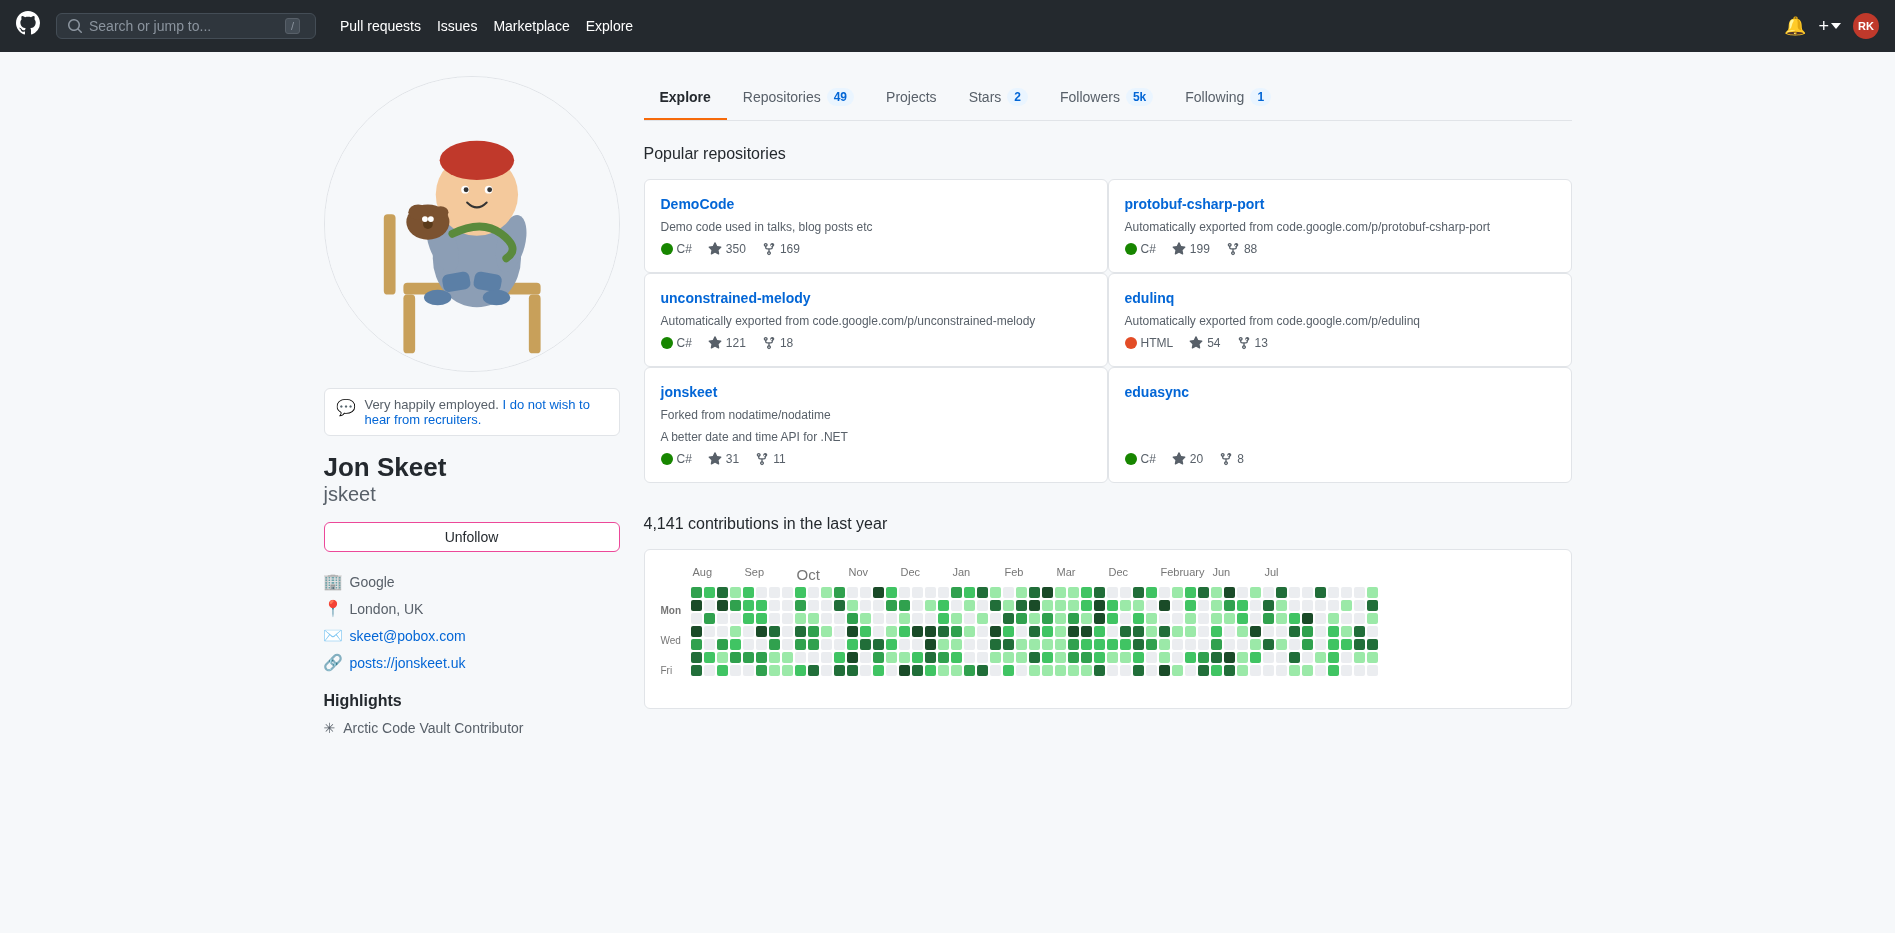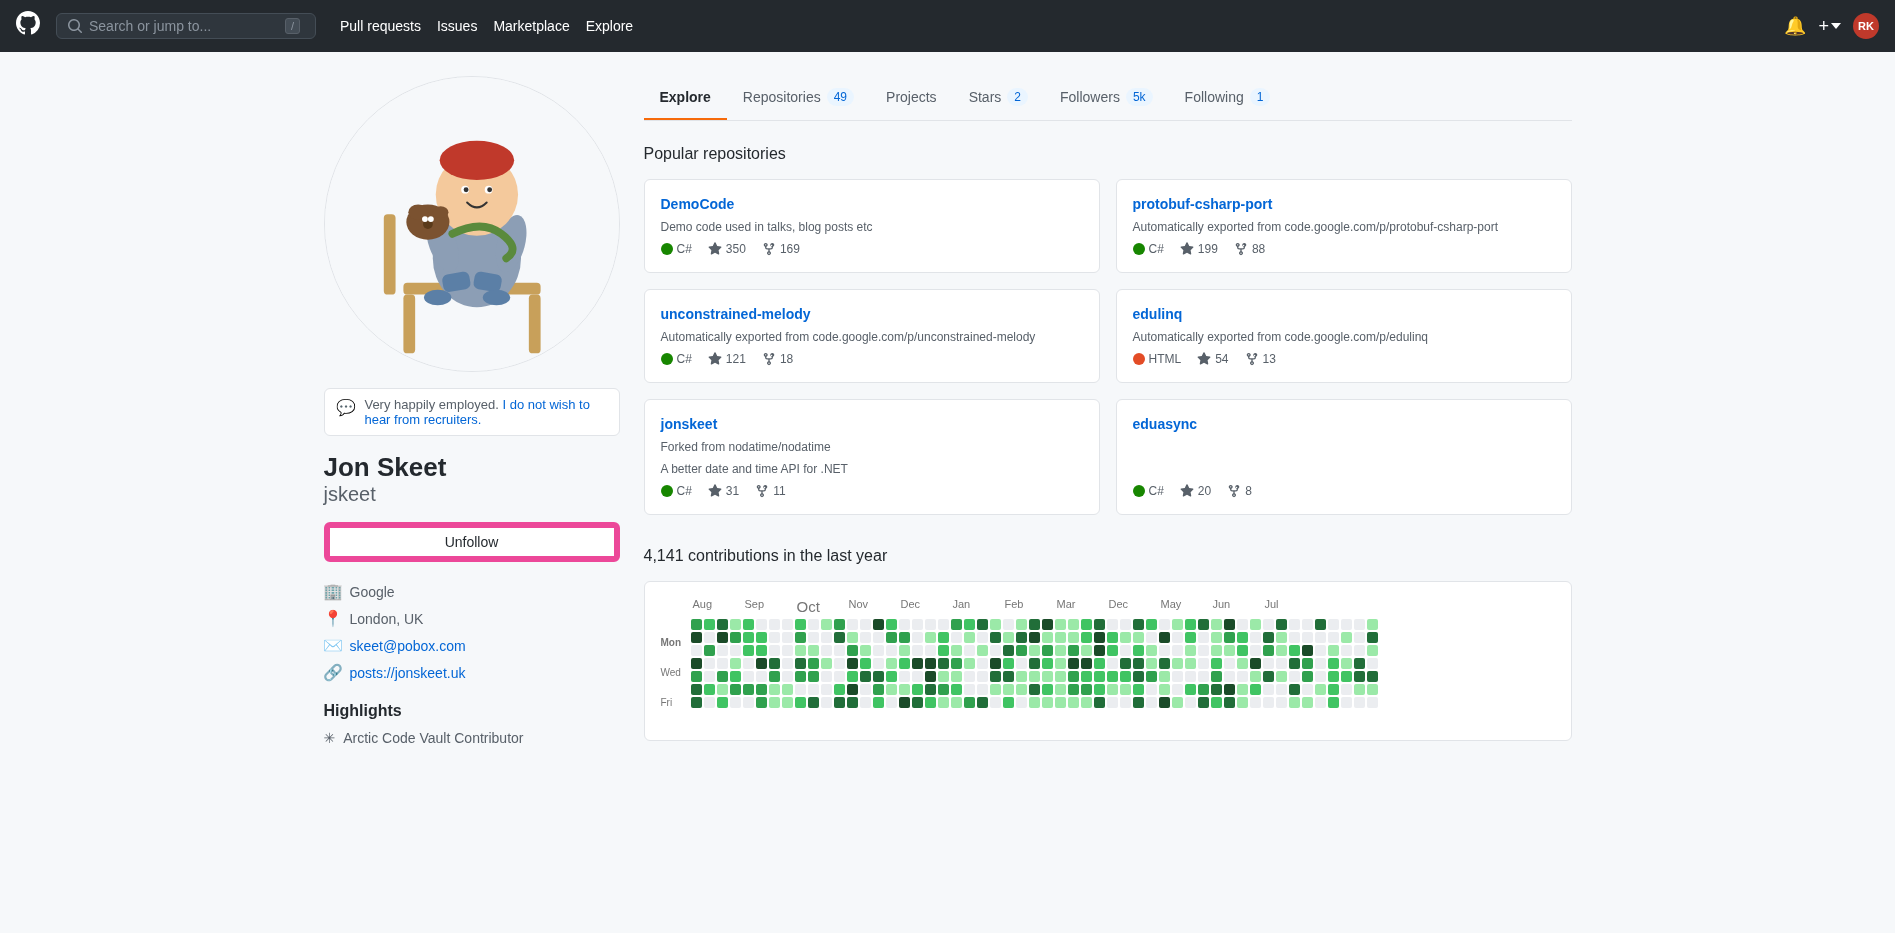--- a/index.html
+++ b/index.html
@@ -56,21 +56,21 @@
       background: white; border: 1px solid #e1e4e8; border-radius: 6px;
       padding: 8px 12px; margin-bottom: 16px; font-size: 13px; color: #586069;
     }
     .status-icon { font-size: 16px; margin-top: 1px; flex-shrink: 0; }
 
     .user-fullname { font-size: 26px; font-weight: 600; color: #24292e; line-height: 1.2; }
     .user-username { font-size: 20px; font-weight: 300; color: #586069; margin-bottom: 16px; }
 
     .unfollow-btn {
       width: 100%; padding: 6px 16px; background: white;
-      border: 6px solid #ec4899; border-radius: 6px; font-size: 14px;
+      border: 1px solid #ec4899; border-radius: 6px; font-size: 14px;
       font-weight: 500; cursor: pointer; color: #24292e; margin-bottom: 16px;
     }
 
     .meta-list { list-style: none; margin-bottom: 16px; }
     .meta-list li { display: flex; align-items: center; gap: 8px; color: #586069; padding: 4px 0; font-size: 14px; }
     .meta-icon { font-size: 16px; width: 18px; text-align: center; }
 
     .section-title { font-size: 16px; font-weight: 600; color: #24292e; margin-bottom: 8px; }
     .highlight-item { display: flex; align-items: center; gap: 8px; color: #586069; padding: 2px 0; font-size: 14px; }
 
@@ -81,26 +81,26 @@
     .tabs { display: flex; border-bottom: 1px solid #e1e4e8; margin-bottom: 24px; gap: 0; }
     .tab {
       display: flex; align-items: center; gap: 6px;
       padding: 12px 16px; font-size: 14px; color: #586069;
       border-bottom: 2px solid transparent; cursor: pointer; text-decoration: none;
       white-space: nowrap;
     }
     .tab.active { color: #24292e; font-weight: 600; border-bottom: 2px solid #f66a0a; }
     .tab-count {
       background: #eaf5ff; color: #0366d6; border-radius: 20px;
-      padding: 2px 7px; font-size: 12px; font-weight: 400;
+      padding: 2px 7px; font-size: 12px; font-weight: 700;
     }
 
     
     .section-heading { font-size: 16px; font-weight: 400; color: #24292e; margin-bottom: 16px; }
-    .repos-grid { display: grid; grid-template-columns: 1fr 1fr; gap: 16px; margin-bottom: 32px; }
+    .repos-grid { display: grid; grid-template-columns: 1fr 1fr; gap: 0; margin-bottom: 32px; }
     .repo-card {
       background: white; border: 1px solid #e1e4e8; border-radius: 6px;
       padding: 16px; display: flex; flex-direction: column; gap: 8px;
     }
     .repo-name { color: #0366d6; font-weight: 600; font-size: 14px; text-decoration: none; }
     .repo-desc { font-size: 12px; color: #586069; flex: 1; }
     .repo-meta { display: flex; align-items: center; gap: 16px; font-size: 12px; color: #586069; margin-top: auto; }
     .lang-dot { width: 12px; height: 12px; border-radius: 50%; display: inline-block; }
     .lang-item { display: flex; align-items: center; gap: 4px; }
     .meta-item { display: flex; align-items: center; gap: 4px; }
@@ -412,21 +412,21 @@
         <div style="display: flex; padding-left: 32px; margin-bottom: 4px;">
           <span style="font-size: 11px; color: rgb(118, 118, 118); width: 52px; flex-shrink: 0;">Aug</span>
           <span style="font-size: 11px; color: rgb(118, 118, 118); width: 52px; flex-shrink: 0;">Sep</span>
           <span style="font-size: 15px; color: rgb(118, 118, 118); width: 52px; flex-shrink: 0;">Oct</span>
           <span style="font-size: 11px; color: rgb(118, 118, 118); width: 52px; flex-shrink: 0;">Nov</span>
           <span style="font-size: 11px; color: rgb(118, 118, 118); width: 52px; flex-shrink: 0;">Dec</span>
           <span style="font-size: 11px; color: rgb(118, 118, 118); width: 52px; flex-shrink: 0;">Jan</span>
           <span style="font-size: 11px; color: rgb(118, 118, 118); width: 52px; flex-shrink: 0;">Feb</span>
           <span style="font-size: 11px; color: rgb(118, 118, 118); width: 52px; flex-shrink: 0;">Mar</span>
           <span style="font-size: 11px; color: rgb(118, 118, 118); width: 52px; flex-shrink: 0;">Dec</span>
-          <span style="font-size: 11px; color: rgb(118, 118, 118); width: 52px; flex-shrink: 0;">May</span>
+          <span style="font-size: 11px; color: rgb(118, 118, 118); width: 52px; flex-shrink: 0;">February</span>
           <span style="font-size: 11px; color: rgb(118, 118, 118); width: 52px; flex-shrink: 0;">Jun</span>
           <span style="font-size: 11px; color: rgb(118, 118, 118); width: 52px; flex-shrink: 0;">Jul</span>
         </div>
         <div style="display: flex; gap: 6px;">
           <div style="display: flex; flex-direction: column; gap: 2px; padding-top: 2px;">
             <span style="font-size: 10px; color: rgb(118, 118, 118); height: 13px; line-height: 13px; width: 24px;"></span>
             <span style="font-size: 10px; color: rgb(118, 118, 118); height: 13px; line-height: 13px; width: 24px; font-weight: bold;">Mon</span>
             <span style="font-size: 10px; color: rgb(118, 118, 118); height: 13px; line-height: 13px; width: 24px;"></span>
             <span style="font-size: 10px; color: rgb(118, 118, 118); height: 13px; line-height: 13px; width: 24px;">Wed</span>
             <span style="font-size: 10px; color: rgb(118, 118, 118); height: 13px; line-height: 13px; width: 24px;"></span>

